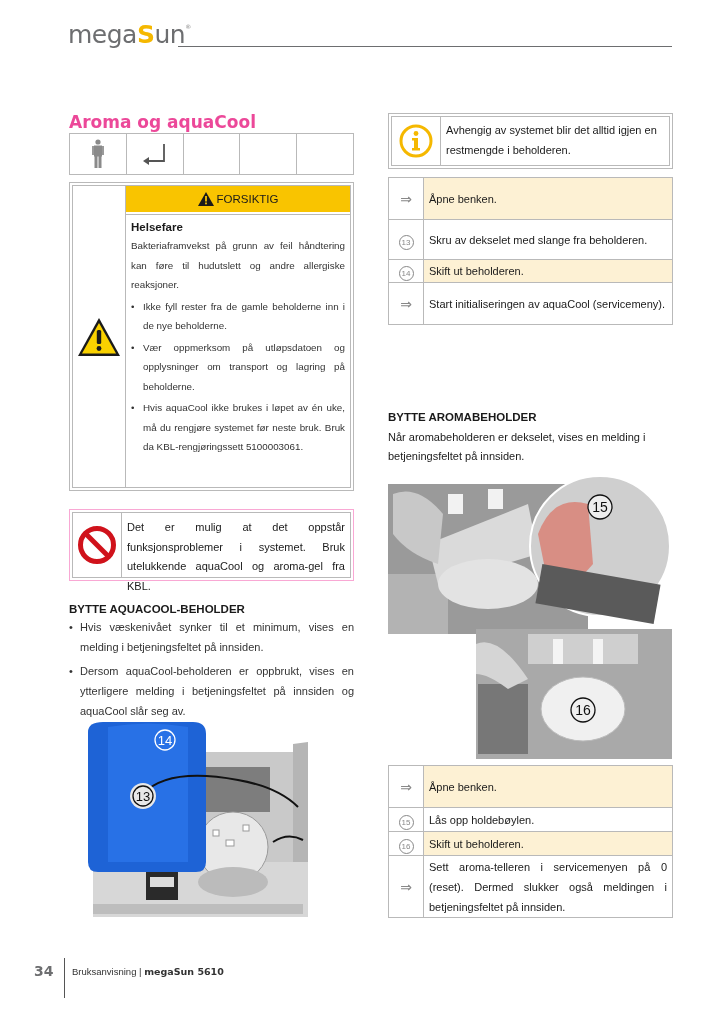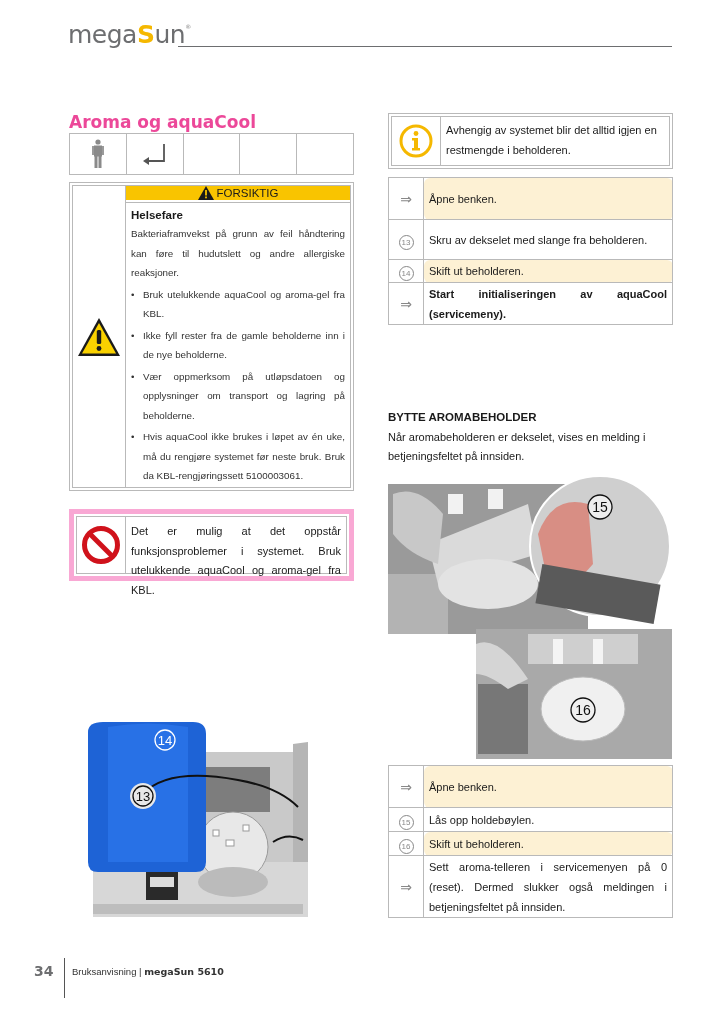--- a/index.html
+++ b/index.html
@@ -19,42 +19,42 @@
   .warn-left{width:52px;border-right:1px solid #b9b9b9;display:flex;align-items:center;justify-content:center;}
   .warn-right{flex:1;display:flex;flex-direction:column;}
   .forsiktig{height:26px;background:#f9c400;display:flex;align-items:center;justify-content:center;font-size:11.5px;color:#1a1a1a;border-bottom:2px solid #fff;}
   .forsiktig svg{margin-right:3px;}
   .warn-content{flex:1;border-top:1px solid #b9b9b9;padding:3px 5px;font-size:9.8px;line-height:19.5px;color:#333;text-align:justify;}
   .warn-content h4{margin:0;font-size:11.5px;font-weight:bold;color:#1a1a1a;line-height:18px;}
   .warn-content ul{margin:0;padding:0;list-style:none;}
   .warn-content li{position:relative;padding-left:12px;margin-top:2px;}
   .warn-content li:before{content:"•";position:absolute;left:0;top:0;}
 
-  .prohib-box{position:absolute;left:69px;top:509px;width:285px;height:72px;border:5px solid #f9a8d4;box-sizing:border-box;padding:2px;}
+  .prohib-box{position:absolute;left:69px;top:509px;width:285px;height:72px;border:1px solid #f9a8d4;box-sizing:border-box;padding:2px;}
   .prohib-inner{display:flex;height:100%;border:1px solid #b9b9b9;box-sizing:border-box;}
   .prohib-left{width:48px;border-right:1px solid #b9b9b9;display:flex;align-items:center;justify-content:center;}
   .prohib-text{flex:1;padding:5px 5px;font-size:11px;line-height:19.5px;color:#1a1a1a;text-align:justify;}
 
   .sec-head{font-weight:bold;font-size:11.5px;color:#1a1a1a;}
   .sec1{position:absolute;left:69px;top:603px;width:285px;}
   .sec1 ul{margin:2px 0 0 0;padding:0;list-style:none;font-size:11px;line-height:20px;color:#333;text-align:justify;}
   .sec1 li{position:relative;padding-left:11px;margin-bottom:4px;}
   .sec1 li:before{content:"•";position:absolute;left:0;}
 
   .photo1{position:absolute;left:88px;top:722px;width:232px;height:196px;}
 
   .info-box{position:absolute;left:388px;top:113px;width:285px;height:56px;border:1px solid #b9b9b9;box-sizing:border-box;padding:2px;}
   .info-inner{display:flex;height:100%;border:1px solid #b9b9b9;box-sizing:border-box;}
   .info-left{width:48px;border-right:1px solid #b9b9b9;display:flex;align-items:center;justify-content:center;}
   .info-text{flex:1;padding:3px 5px;font-size:11px;line-height:20px;color:#1a1a1a;}
 
   .steps{position:absolute;left:388px;width:285px;border-collapse:collapse;font-size:11px;color:#1a1a1a;}
   .steps td{border:1px solid #b9b9b9;padding:4px 5px;line-height:20px;vertical-align:middle;}
   .steps td.sym{width:24px;text-align:center;color:#888;font-size:14px;}
-  .steps tr.hl td.txt{background:#fdf1d4;border-radius:6px;}
+  .steps tr.hl td.txt{background:#fdf1d4;}
   .steps td.txt{text-align:justify;}
   .num{display:inline-block;width:13px;height:13px;border:1px solid #888;border-radius:50%;font-size:8px;line-height:13px;color:#888;text-align:center;}
 
   .sec2{position:absolute;left:388px;top:408px;width:285px;font-size:11px;line-height:19.5px;color:#1a1a1a;}
   .photo2{position:absolute;left:388px;top:474px;width:288px;height:285px;}
 
   .footer-num{position:absolute;left:34px;top:963px;font-family:"DejaVu Sans",sans-serif;font-weight:bold;font-size:14px;color:#6d6e70;}
   .footer-line{position:absolute;left:64px;top:958px;width:1px;height:40px;background:#555;}
   .footer-text{position:absolute;left:72px;top:966px;font-size:9.5px;color:#333;}
   .footer-text b{font-family:"DejaVu Sans",sans-serif;}
@@ -105,21 +105,20 @@
             <path d="M8 0 L16 14 H0 Z" fill="#1a1a1a"></path>
             <rect x="7.1" y="4" width="1.8" height="5.5" fill="#f9c400"></rect>
             <rect x="7.1" y="10.5" width="1.8" height="1.8" fill="#f9c400"></rect>
           </svg>
         <span>FORSIKTIG</span>
       </div>
       <div class="warn-content">
         <h4>Helsefare</h4>
         <div>Bakteriaframvekst på grunn av feil håndtering kan føre til hudutslett og andre allergiske reaksjoner.</div>
         <ul>
-          <li>Bruk utelukkende aquaCool og aroma-gel fra KBL.</li>
           <li>Ikke fyll rester fra de gamle beholderne inn i de nye beholderne.</li>
           <li>Vær oppmerksom på utløpsdatoen og opplysninger om transport og lagring på beholderne.</li>
           <li>Hvis aquaCool ikke brukes i løpet av én uke, må du rengjøre systemet før neste bruk. Bruk da KBL-rengjøringssett 5100003061.</li>
         </ul>
       </div>
     </div>
   </div>
 </div>
 
 <div class="prohib-box">
@@ -128,20 +127,25 @@
       <svg width="40" height="40" viewBox="0 0 40 40">
           <circle cx="20" cy="20" r="16.5" fill="#fff" stroke="#d0121b" stroke-width="5"></circle>
           <line x1="8.5" y1="8.5" x2="31.5" y2="31.5" stroke="#d0121b" stroke-width="5"></line>
         </svg>
     </div>
     <div class="prohib-text">Det er mulig at det oppstår funksjonsproblemer i systemet. Bruk utelukkende aquaCool og aroma-gel fra KBL.</div>
   </div>
 </div>
 
 <div class="sec1">
+  <div class="sec-head">BYTTE AQUACOOL-BEHOLDER</div>
+  <ul>
+    <li>Hvis væskenivået synker til et minimum, vises en melding i betjeningsfeltet på innsiden.</li>
+    <li>Dersom aquaCool-beholderen er oppbrukt, vises en ytterligere melding i betjeningsfeltet på innsiden og aquaCool slår seg av.</li>
+  </ul>
 </div>
 
 <svg class="photo1" viewBox="0 0 232 196">
   <rect x="110" y="30" width="100" height="160" fill="#c9c9c9"></rect>
   <polygon points="205,22 220,20 220,175 205,180" fill="#b5b5b5"></polygon>
   <rect x="5" y="140" width="215" height="55" fill="#d7d7d7"></rect>
   <rect x="5" y="182" width="210" height="10" fill="#bdbdbd"></rect>
   <rect x="112" y="45" width="70" height="45" fill="#7d7d7d"></rect>
   <circle cx="145" cy="125" r="35" fill="#e8e8e8" stroke="#9a9a9a"></circle>
   <ellipse cx="145" cy="160" rx="35" ry="15" fill="#bbbbbb"></ellipse>
@@ -183,21 +187,21 @@
   <tr style="height:40px;">
     <td class="sym"><span class="num">13</span></td>
     <td class="txt">Skru av dekselet med slange fra beholderen.</td>
   </tr>
   <tr class="hl" style="height:22px;">
     <td class="sym" style="padding:1px 5px;"><span class="num">14</span></td>
     <td class="txt" style="padding:1px 5px;">Skift ut beholderen.</td>
   </tr>
   <tr style="height:42px;">
     <td class="sym">⇒</td>
-    <td class="txt" style="padding:0 5px;font-weight:bold;">Start initialiseringen av aquaCool (servicemeny).</td>
+    <td class="txt" style="padding:0 5px;">Start initialiseringen av aquaCool (servicemeny).</td>
   </tr>
 </tbody>
   </table>
 
 <div class="sec2">
   <div class="sec-head">BYTTE AROMABEHOLDER</div>
   <div>Når aromabeholderen er dekselet, vises en melding i betjeningsfeltet på innsiden.</div>
 </div>
 
 <svg class="photo2" viewBox="0 0 288 285">

